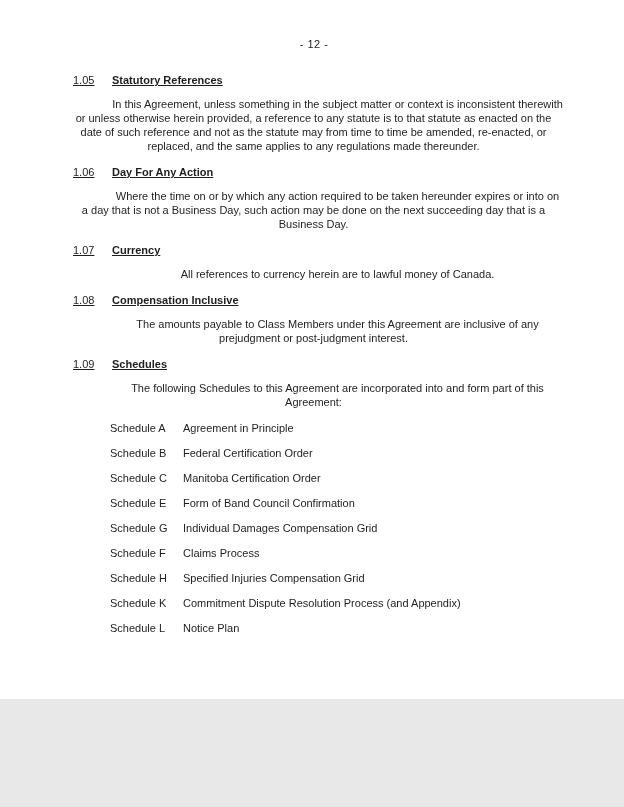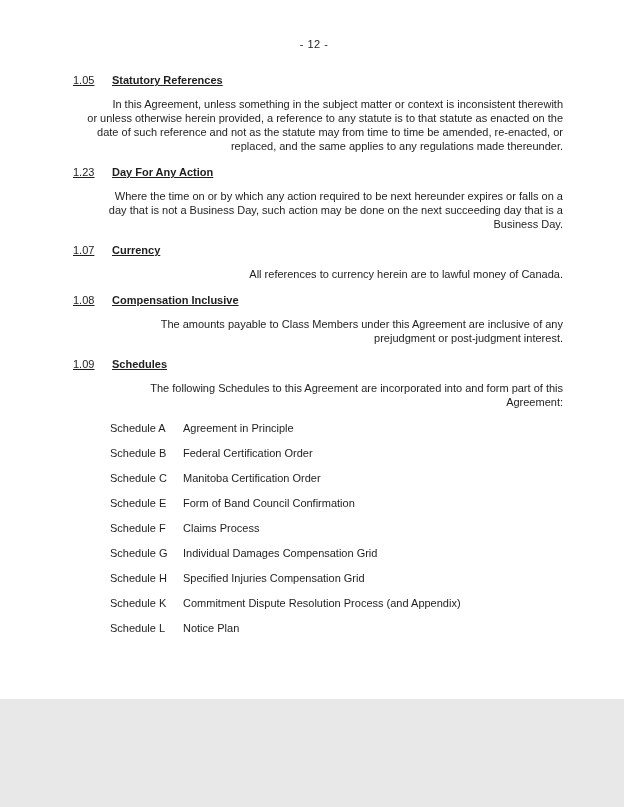--- a/index.html
+++ b/index.html
@@ -42,21 +42,21 @@
     width: 39px;
     flex-shrink: 0;
     font-weight: normal;
   }
   .para {
     font-size: 11px;
     line-height: 14px;
     margin: 0 0 12px 0;
     text-indent: 48px;
     width: 499px;
-    text-align: right;
+    text-align: center;
   }
   .schedule-list {
     margin-left: 46px;
     margin-top: 0;
   }
   .schedule-row {
     display: flex;
     font-size: 11px;
     line-height: 14px;
     margin-bottom: 11px;
@@ -79,24 +79,24 @@
   <div class="section">
     <div class="heading-row">
       <span class="sec-num">1.05</span>
       <span class="sec-title">Statutory References</span>
     </div>
     <p class="para">In this Agreement, unless something in the subject matter or context is inconsistent therewith or unless otherwise herein provided, a reference to any statute is to that statute as enacted on the date of such reference and not as the statute may from time to time be amended, re-enacted, or replaced, and the same applies to any regulations made thereunder.</p>
   </div>
 
   <div class="section">
     <div class="heading-row">
-      <span class="sec-num">1.23</span>
+      <span class="sec-num">1.06</span>
       <span class="sec-title">Day For Any Action</span>
     </div>
-    <p class="para">Where the time on or by which any action required to be next hereunder expires or falls on a day that is not a Business Day, such action may be done on the next succeeding day that is a Business Day.</p>
+    <p class="para">Where the time on or by which any action required to be taken hereunder expires or into on a day that is not a Business Day, such action may be done on the next succeeding day that is a Business Day.</p>
   </div>
 
   <div class="section">
     <div class="heading-row">
       <span class="sec-num">1.07</span>
       <span class="sec-title">Currency</span>
     </div>
     <p class="para">All references to currency herein are to lawful money of Canada.</p>
   </div>
 
@@ -127,26 +127,26 @@
     </div>
     <div class="schedule-row">
       <span class="sched-label">Schedule C</span>
       <span class="sched-title">Manitoba Certification Order</span>
     </div>
     <div class="schedule-row">
       <span class="sched-label">Schedule E</span>
       <span class="sched-title">Form of Band Council Confirmation</span>
     </div>
     <div class="schedule-row">
+      <span class="sched-label">Schedule G</span>
+      <span class="sched-title">Individual Damages Compensation Grid</span>
+    </div>
+    <div class="schedule-row">
       <span class="sched-label">Schedule F</span>
       <span class="sched-title">Claims Process</span>
-    </div>
-    <div class="schedule-row">
-      <span class="sched-label">Schedule G</span>
-      <span class="sched-title">Individual Damages Compensation Grid</span>
     </div>
     <div class="schedule-row">
       <span class="sched-label">Schedule H</span>
       <span class="sched-title">Specified Injuries Compensation Grid</span>
     </div>
     <div class="schedule-row">
       <span class="sched-label">Schedule K</span>
       <span class="sched-title">Commitment Dispute Resolution Process (and Appendix)</span>
     </div>
     <div class="schedule-row">

